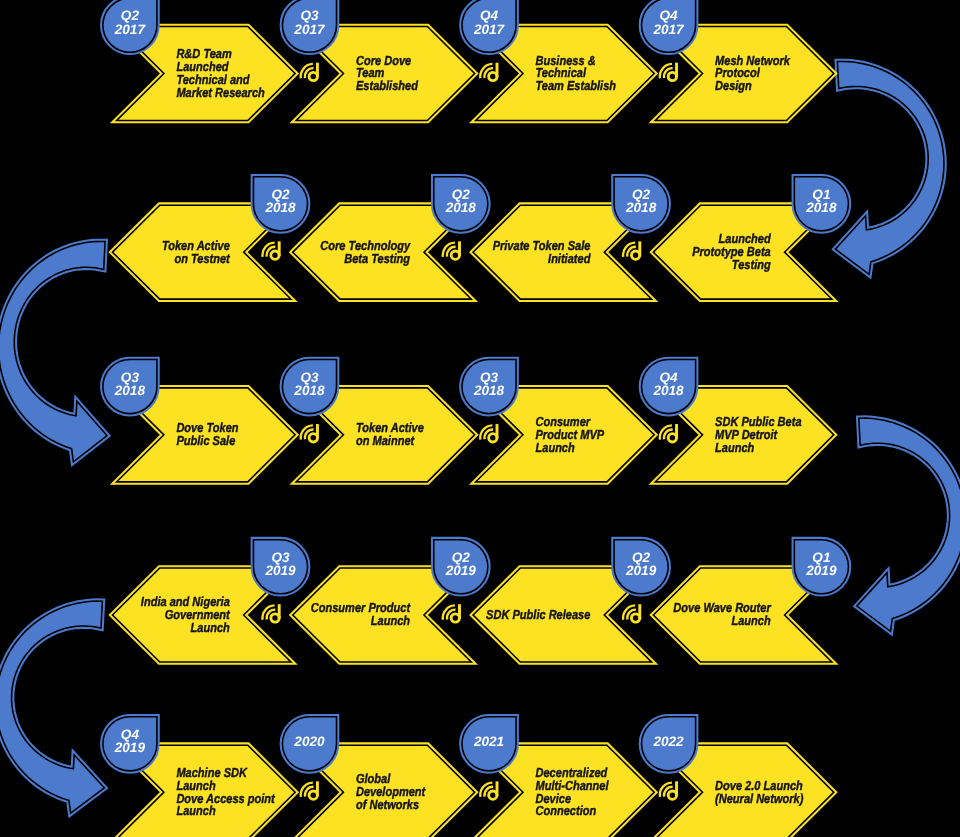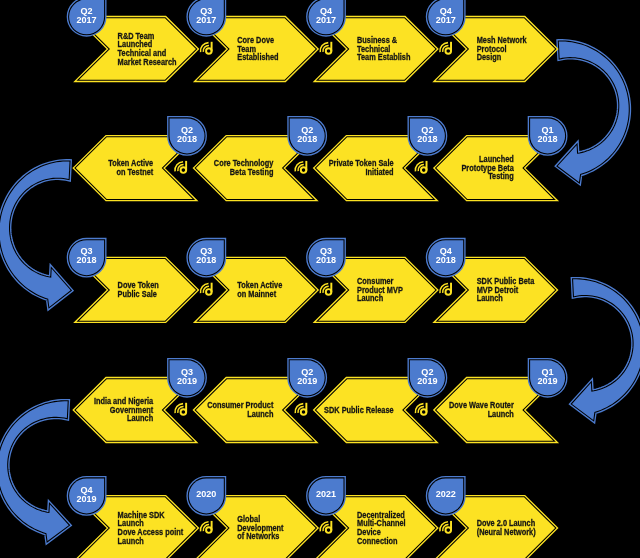--- a/index.html
+++ b/index.html
@@ -1,17 +1,17 @@
 <!DOCTYPE html>
 <html><head>
 <meta charset="utf-8">
 <style>
   html,body{margin:0;padding:0;background:#000;}
   body{width:640px;height:558px;overflow:hidden;font-family:"Liberation Sans",sans-serif;}
-  #stage{position:relative;width:640px;height:558px;background:#000;}
+  #stage{position:relative;width:640px;height:558px;background:#000;font-style:italic;}
   svg{display:block;}
   text{font-family:"Liberation Sans",sans-serif;}
   .ctext{font-size:8.72px;font-weight:bold;fill:#141414;stroke:#141414;stroke-width:0.28px;paint-order:stroke fill;}
   .btext{font-size:9.05px;font-weight:bold;fill:#fff;}
 </style>
 </head>
 <body>
 
 <div id="stage">
 <svg width="640" height="558" viewBox="0 0 640 558">

